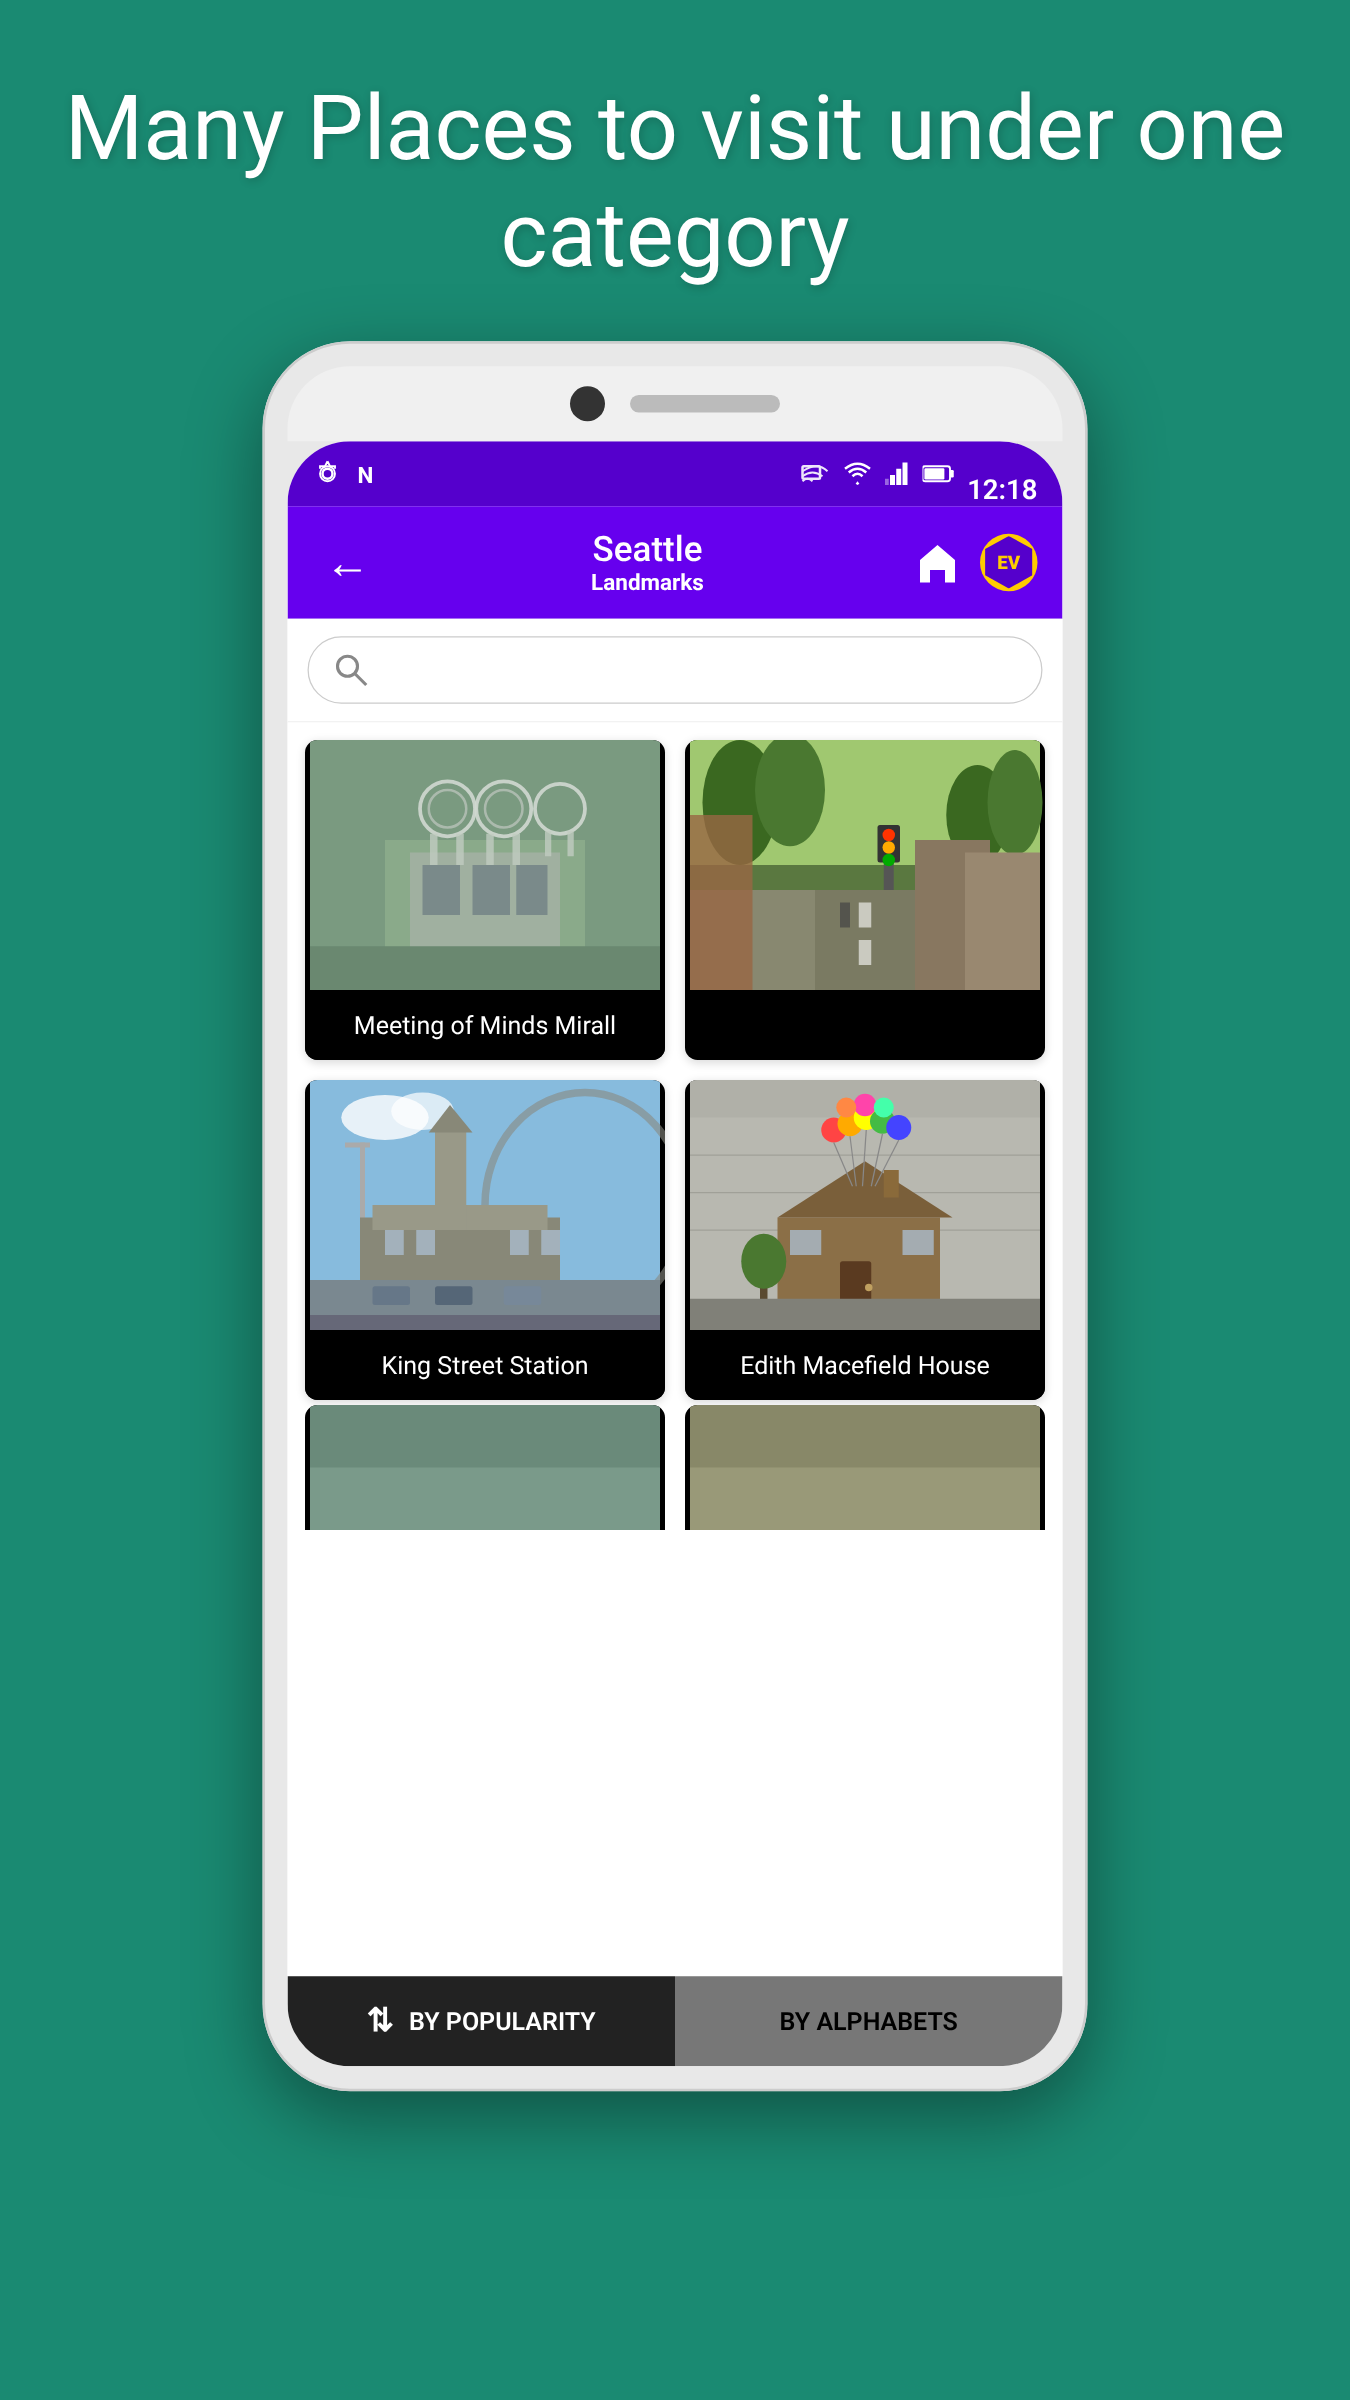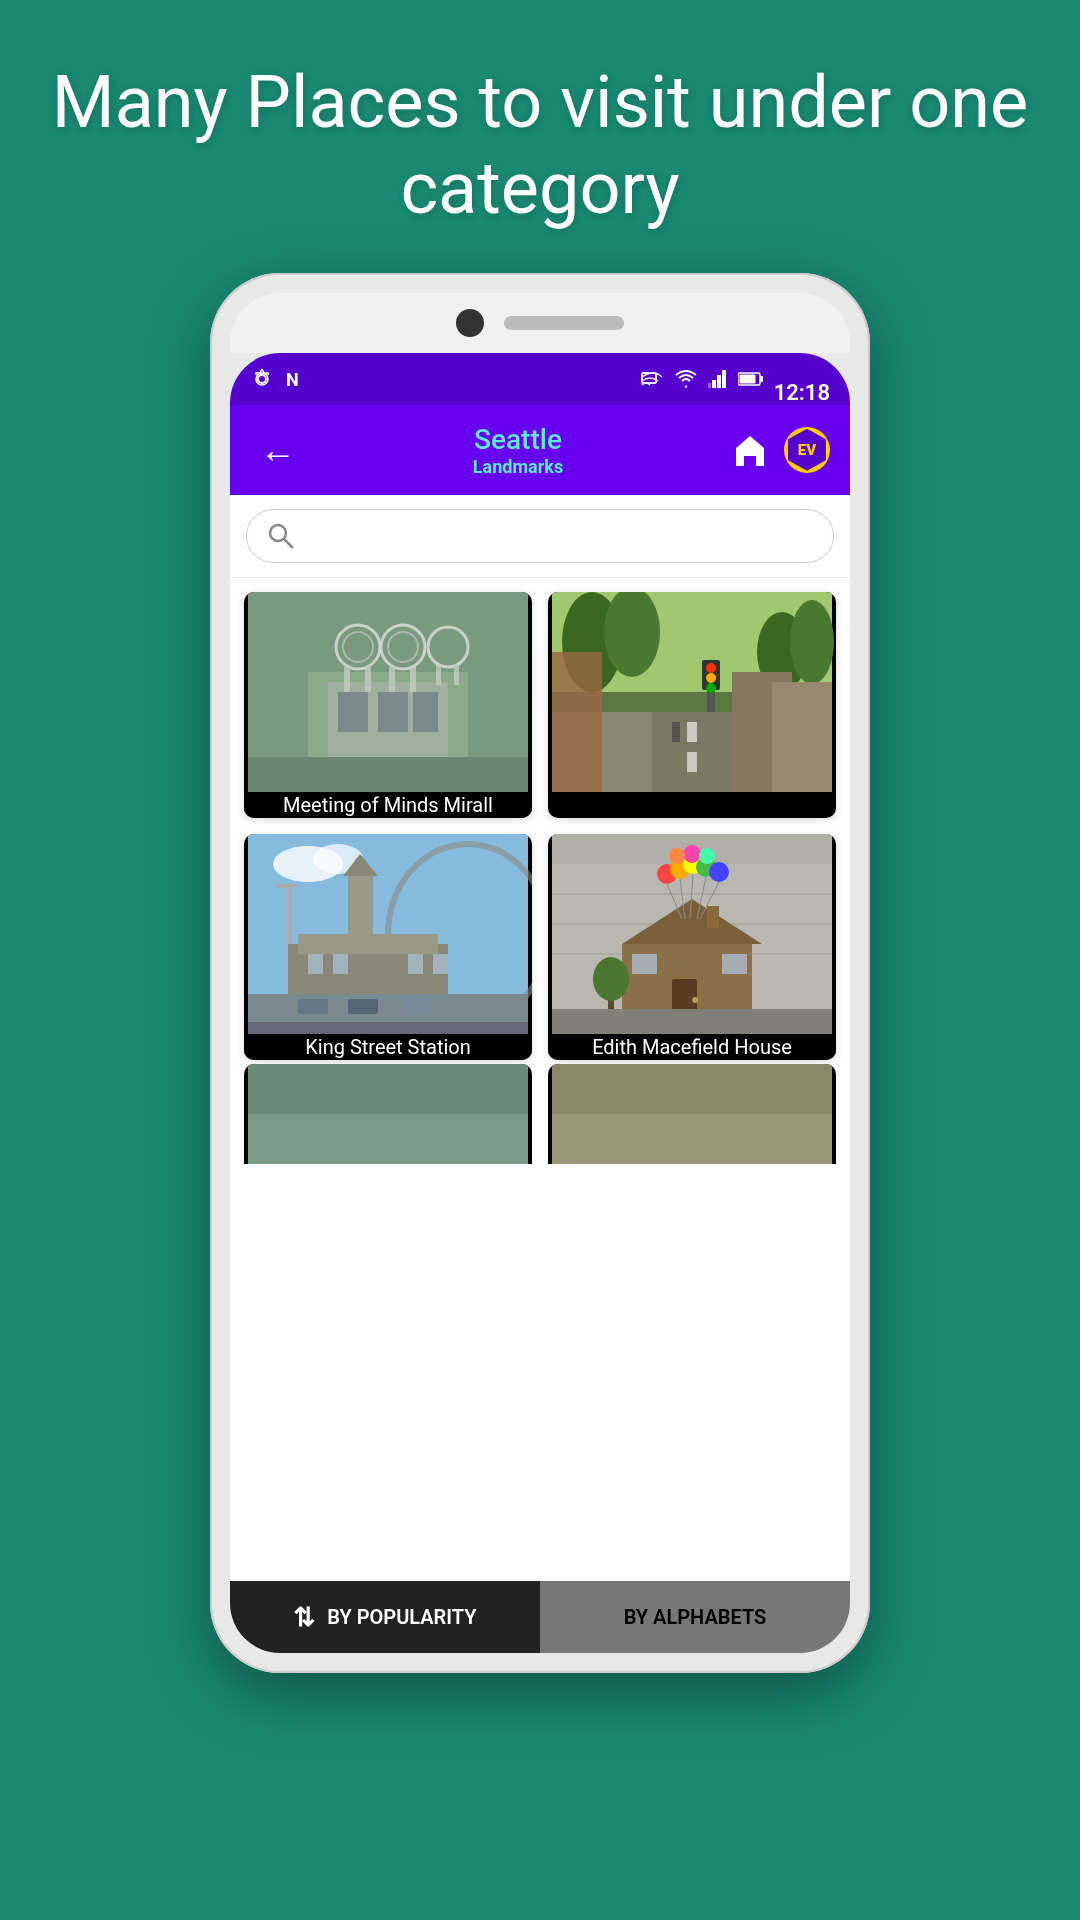--- a/index.html
+++ b/index.html
@@ -124,21 +124,21 @@
 
     .app-bar-back {
       color: white;
       font-size: 36px;
       cursor: pointer;
       padding: 10px;
     }
 
     .app-bar-title {
       text-align: center;
-      color: #5eead4;
+      color: #ffffff;
     }
 
     .app-bar-title .city {
       font-size: 28px;
       font-weight: 500;
     }
 
     .app-bar-title .category {
       font-size: 18px;
       font-weight: 700;
@@ -221,21 +221,21 @@
       overflow: hidden;
       background: #000;
       cursor: pointer;
       box-shadow: 0 2px 8px rgba(0,0,0,0.15);
     }
 
     .card-label {
       background: rgba(0,0,0,0.88);
       color: white;
       text-align: center;
-      padding: 1px 10px;
+      padding: 16px 10px;
       font-size: 20px;
       font-weight: 400;
     }
 
     
     .bottom-bar {
       display: flex;
       flex-shrink: 0;
       height: 72px;
     }

